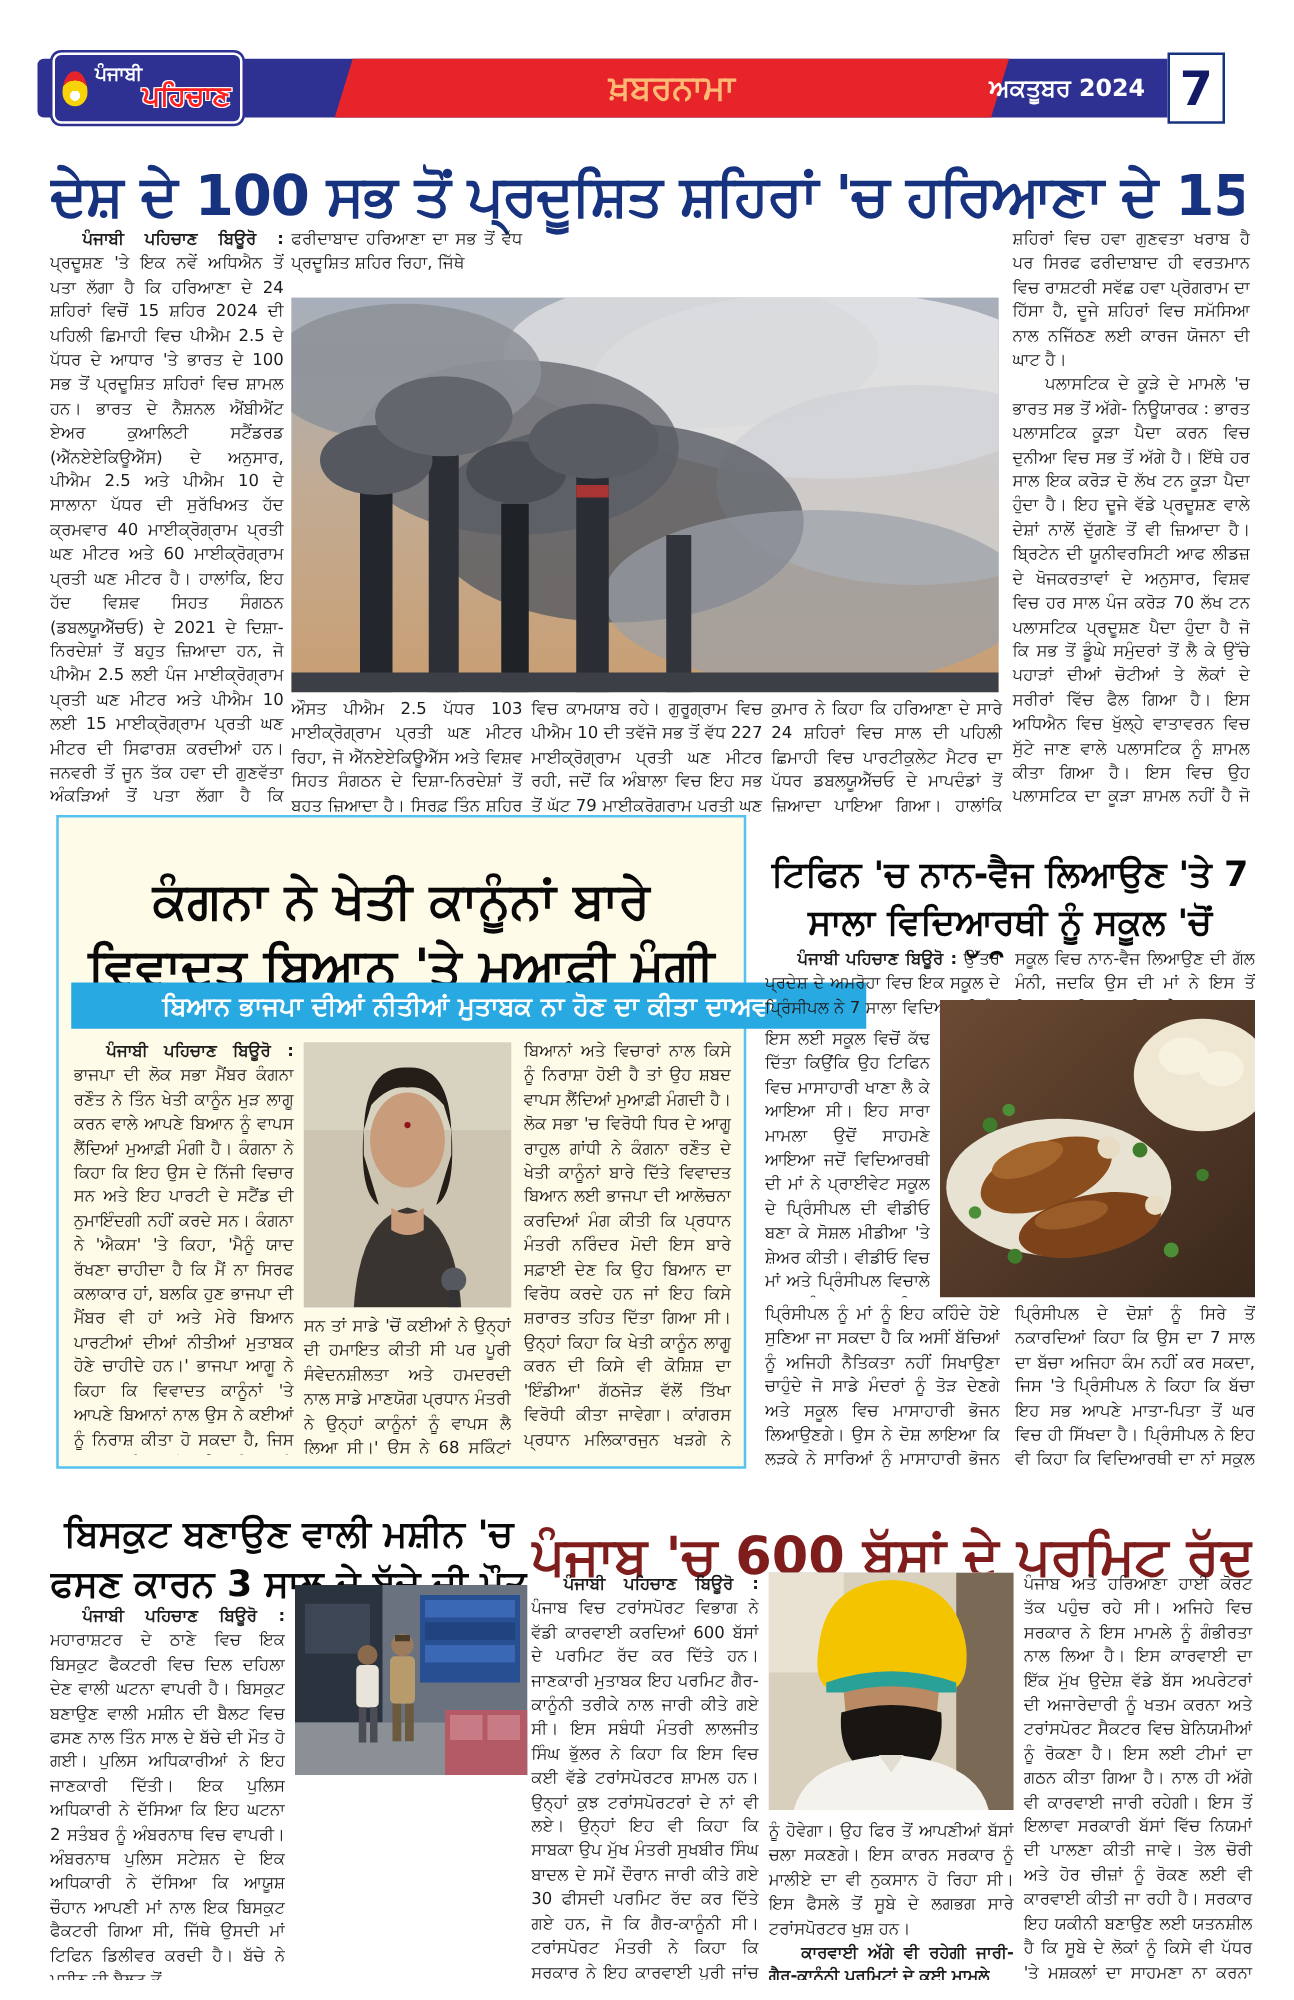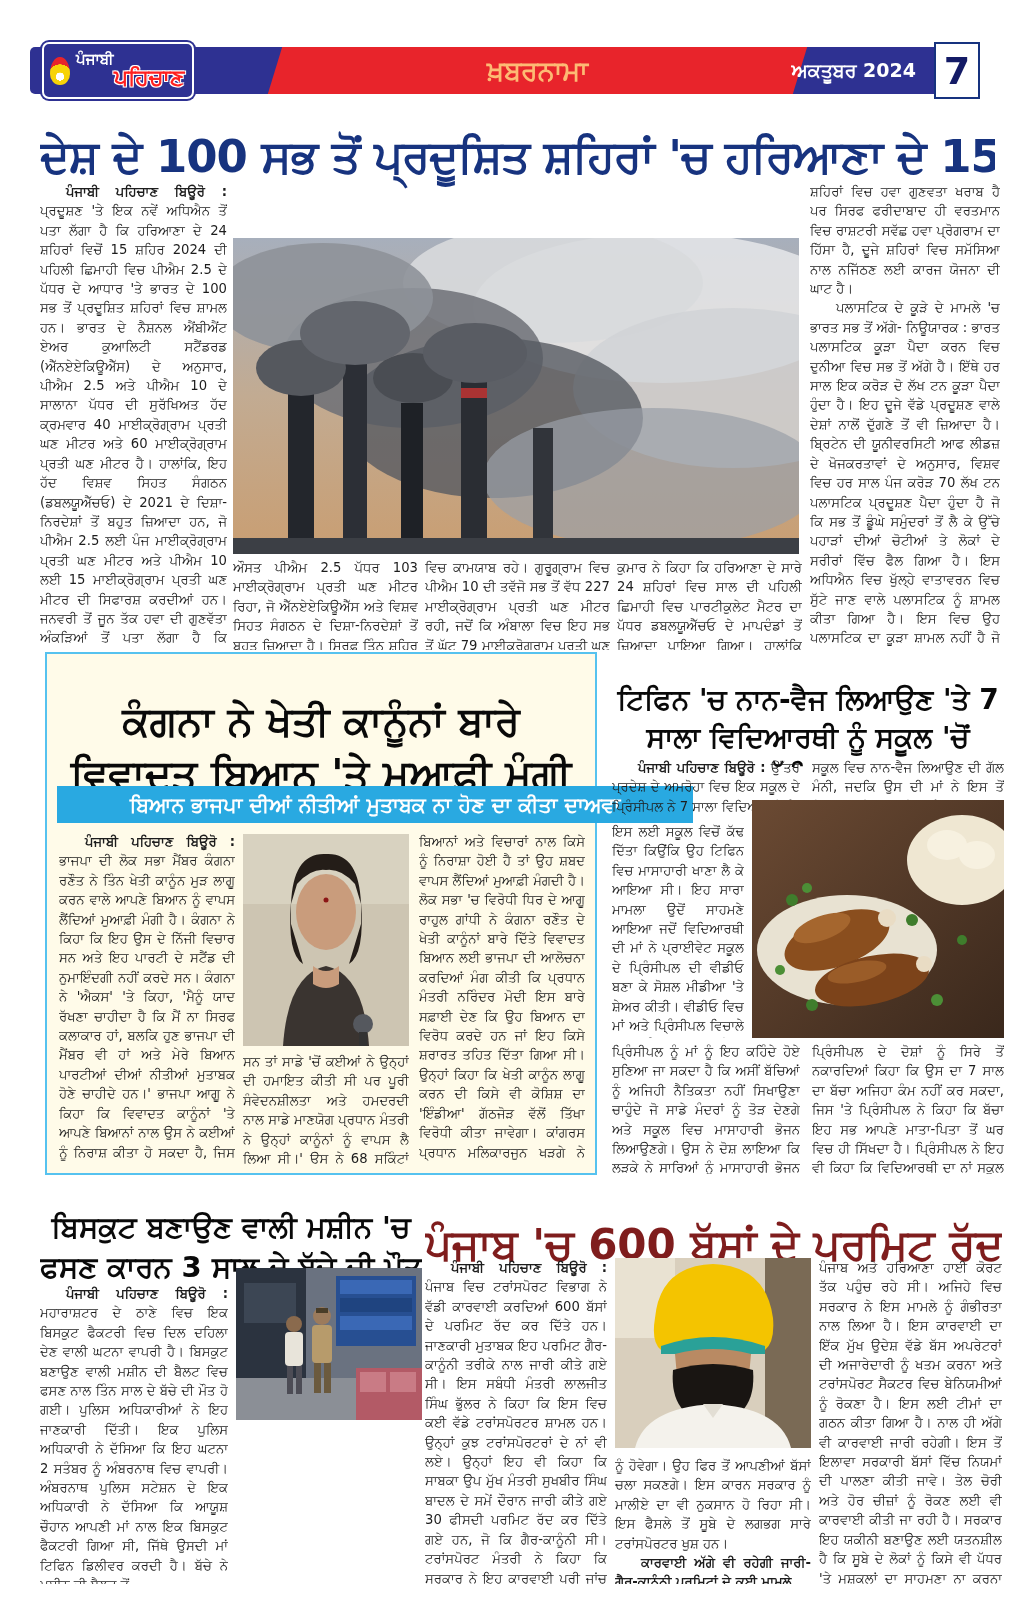--- a/index.html
+++ b/index.html
@@ -74,20 +74,23 @@
     <div class="page-no-box">7</div>
   </header>
 
   <h1 class="abs lead-headline">ਦੇਸ਼ ਦੇ 100 ਸਭ ਤੋਂ ਪ੍ਰਦੂਸ਼ਿਤ ਸ਼ਹਿਰਾਂ 'ਚ ਹਰਿਆਣਾ ਦੇ 15 ਸ਼ਹਿਰ</h1>
 
   <div class="abs body-col" style="left:40px;top:182px;width:187px;height:466px;">
     <p class="indent"><b class="byline">ਪੰਜਾਬੀ ਪਹਿਚਾਣ ਬਿਊਰੋ :</b>
     <span>ਪ੍ਰਦੂਸ਼ਣ 'ਤੇ ਇਕ ਨਵੇਂ ਅਧਿਐਨ ਤੋਂ ਪਤਾ ਲੱਗਾ ਹੈ ਕਿ ਹਰਿਆਣਾ ਦੇ 24 ਸ਼ਹਿਰਾਂ ਵਿਚੋਂ 15 ਸ਼ਹਿਰ 2024 ਦੀ ਪਹਿਲੀ ਛਿਮਾਹੀ ਵਿਚ ਪੀਐਮ 2.5 ਦੇ ਪੱਧਰ ਦੇ ਆਧਾਰ 'ਤੇ ਭਾਰਤ ਦੇ 100 ਸਭ ਤੋਂ ਪ੍ਰਦੂਸ਼ਿਤ ਸ਼ਹਿਰਾਂ ਵਿਚ ਸ਼ਾਮਲ ਹਨ। ਭਾਰਤ ਦੇ ਨੈਸ਼ਨਲ ਐਂਬੀਐਂਟ ਏਅਰ ਕੁਆਲਿਟੀ ਸਟੈਂਡਰਡ (ਐੱਨਏਏਕਿਊਐੱਸ) ਦੇ ਅਨੁਸਾਰ, ਪੀਐਮ 2.5 ਅਤੇ ਪੀਐਮ 10 ਦੇ ਸਾਲਾਨਾ ਪੱਧਰ ਦੀ ਸੁਰੱਖਿਅਤ ਹੱਦ ਕ੍ਰਮਵਾਰ 40 ਮਾਈਕ੍ਰੋਗ੍ਰਾਮ ਪ੍ਰਤੀ ਘਣ ਮੀਟਰ ਅਤੇ 60 ਮਾਈਕ੍ਰੋਗ੍ਰਾਮ ਪ੍ਰਤੀ ਘਣ ਮੀਟਰ ਹੈ। ਹਾਲਾਂਕਿ, ਇਹ ਹੱਦ ਵਿਸ਼ਵ ਸਿਹਤ ਸੰਗਠਨ (ਡਬਲਯੂਐੱਚਓ) ਦੇ 2021 ਦੇ ਦਿਸ਼ਾ-ਨਿਰਦੇਸ਼ਾਂ ਤੋਂ ਬਹੁਤ ਜ਼ਿਆਦਾ ਹਨ, ਜੋ ਪੀਐਮ 2.5 ਲਈ ਪੰਜ ਮਾਈਕ੍ਰੋਗ੍ਰਾਮ ਪ੍ਰਤੀ ਘਣ ਮੀਟਰ ਅਤੇ ਪੀਐਮ 10 ਲਈ 15 ਮਾਈਕ੍ਰੋਗ੍ਰਾਮ ਪ੍ਰਤੀ ਘਣ ਮੀਟਰ ਦੀ ਸਿਫਾਰਸ਼ ਕਰਦੀਆਂ ਹਨ। ਜਨਵਰੀ ਤੋਂ ਜੂਨ ਤੱਕ ਹਵਾ ਦੀ ਗੁਣਵੱਤਾ ਅੰਕੜਿਆਂ ਤੋਂ ਪਤਾ ਲੱਗਾ ਹੈ ਕਿ ਹਰਿਆਣਾ ਦੇ ਹਰੇਕ ਸ਼ਹਿਰ ਵਿਚ ਐੱਨਏਏਕਿਊਐੱਸ ਅਤੇ ਡਬਲਯੂਐੱਚਓ ਪੀਐਮ10 ਦਾ ਪੱਧਰ ਮਾਪਦੰਡਾਂ ਤੋਂ ਜ਼ਿਆਦਾ ਹੈ।</span></p>
   </div>
 
+  <div class="abs body-col" style="left:233px;top:182px;width:185px;height:48px;">
+    <p>ਫਰੀਦਾਬਾਦ ਹਰਿਆਣਾ ਦਾ ਸਭ ਤੋਂ ਵੱਧ ਪ੍ਰਦੂਸ਼ਿਤ ਸ਼ਹਿਰ ਰਿਹਾ, ਜਿੱਥੇ</p>
+  </div>
 
   <div class="abs photo" style="left:233px;top:238px;width:566px;height:316px;">
     <svg viewBox="0 0 566 316" preserveAspectRatio="none">
       <defs>
         <linearGradient id="g-sky" x1="0" y1="0" x2="0" y2="1">
           <stop offset="0" stop-color="#a7afbc"></stop>
             <stop offset="0.5" stop-color="#c2ab92"></stop>
             <stop offset="1" stop-color="#c99e72"></stop>
         </linearGradient>
       </defs>

